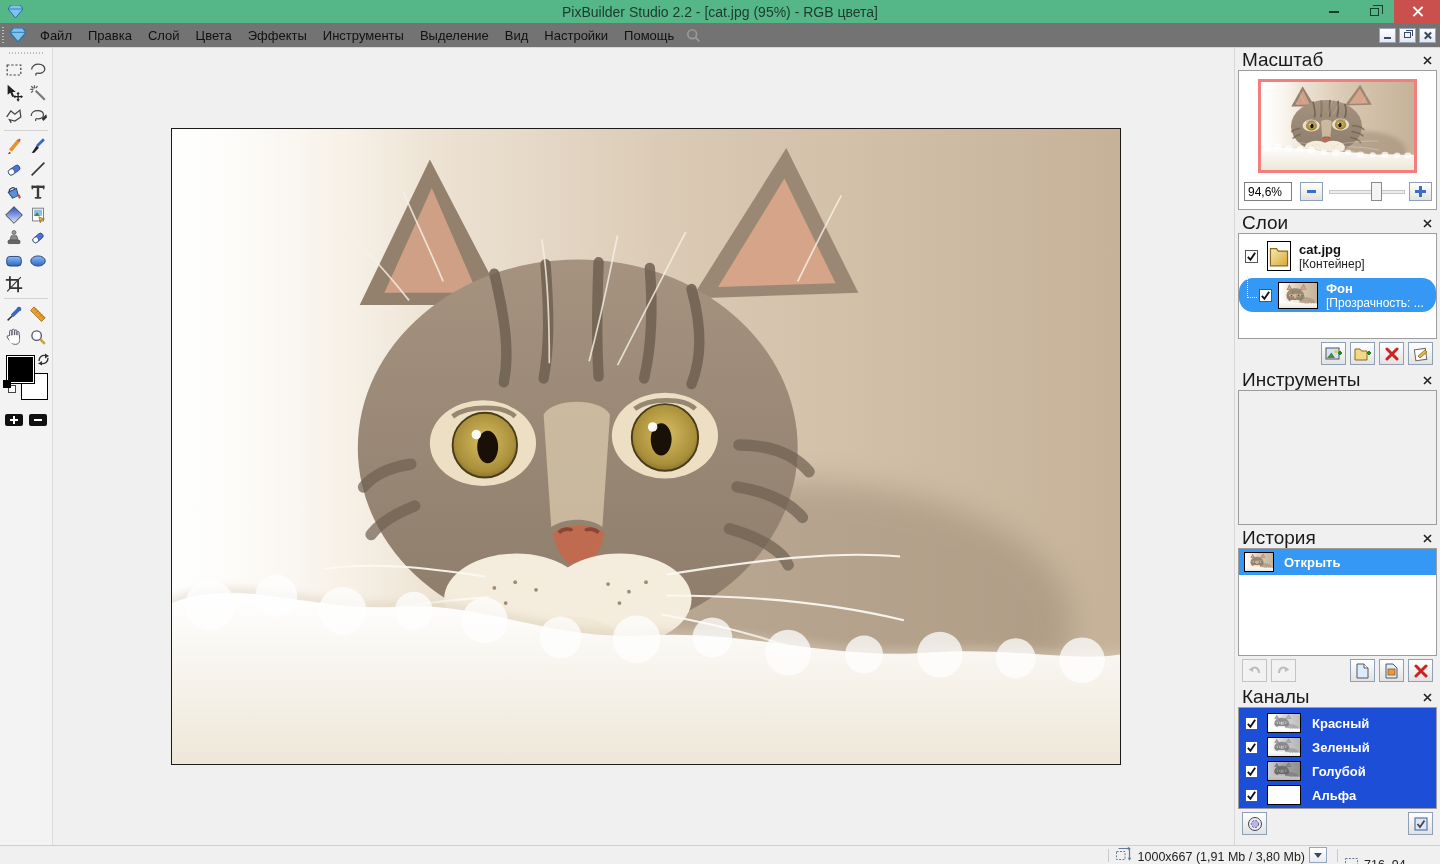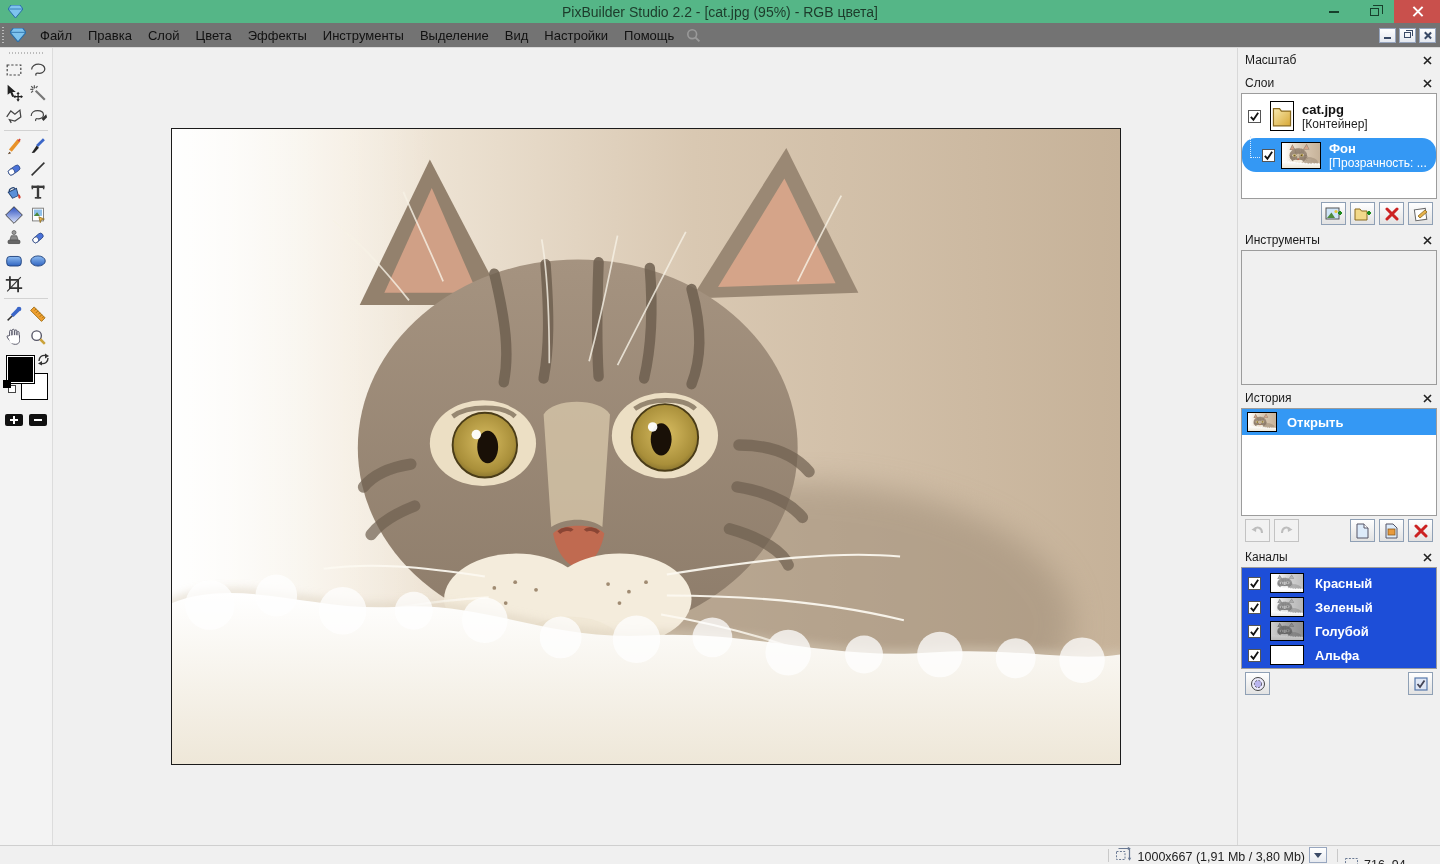--- a/index.html
+++ b/index.html
@@ -59,21 +59,21 @@
 
   
   .canvas { flex:1 1 auto; position:relative; background:#f0f0f0; overflow:hidden; }
   .image-frame { position:absolute; left:118px; top:80px; width:950px; height:637px; border:1px solid #1b1b1b; background:#fff; }
   .image-frame svg { display:block; width:100%; height:100%; }
 
   
   .rightcol { flex:0 0 203px; background:#f0f0f0; border-left:1px solid #d8d8d8; padding:2px 3px; }
   .panel { margin-bottom:3px; }
   .panel-header { height:20px; display:flex; align-items:center; justify-content:space-between; padding:0 5px 0 4px; }
-  .panel-title { font-size:12px; color:#1a1a1a;text-align:center; }
+  .panel-title { font-size:19px; color:#1a1a1a;text-align:center; }
   .panel-close { display:flex; cursor:default; }
   .panel-body { background:#fff; border:1px solid #9c9c9c; }
   .panel-body.gray { background:#f0f0f0; }
 
   
   .nav-thumb { width:159px; height:94px; margin:8px auto 9px; border:3px solid #f27e7e; background:#fff; }
   .nav-thumb svg { display:block; width:100%; height:100%; }
   .zoom-controls { display:flex; align-items:center; padding:0 4px 8px 5px; }
   .zoom-input { width:48px; height:19px; border:1px solid #7f7f7f; font-size:12px; padding:0 3px; font-family:"Liberation Sans",sans-serif; }
   .sq-btn { width:23px; height:19px; border:1px solid #8fa0b5; background:linear-gradient(#fff,#e2e2e2); display:flex; align-items:center; justify-content:center; position:relative; }
@@ -571,20 +571,40 @@
 
       <div class="panel">
         <div class="panel-header">
           <span class="panel-title">Масштаб</span>
           <span class="panel-close">
               <svg width="9" height="9" viewBox="0 0 9 9">
                 <path d="M1 1 L8 8 M8 1 L1 8" stroke="#222" stroke-width="1.6"></path>
               </svg>
             </span>
         </div>
+        <div class="panel-body">
+          <div class="nav-thumb">
+            <svg viewBox="0 0 1000 667" preserveAspectRatio="none">
+                <use href="#catpic"></use>
+              </svg>
+          </div>
+          <div class="zoom-controls">
+            <input class="zoom-input" value="94,6%" style="">
+            <div class="sq-btn zoom-minus">
+                <span class="sym-minus"></span>
+              </div>
+            <div class="slider">
+              <div class="slider-track"></div>
+              <div class="slider-thumb" style="left:55%"></div>
+            </div>
+            <div class="sq-btn zoom-plus">
+                <span class="sym-plus"></span>
+              </div>
+          </div>
+        </div>
       </div>
 
       <div class="panel">
         <div class="panel-header">
           <span class="panel-title">Слои</span>
           <span class="panel-close">
               <svg width="9" height="9" viewBox="0 0 9 9">
                 <path d="M1 1 L8 8 M8 1 L1 8" stroke="#222" stroke-width="1.6"></path>
               </svg>
             </span>

